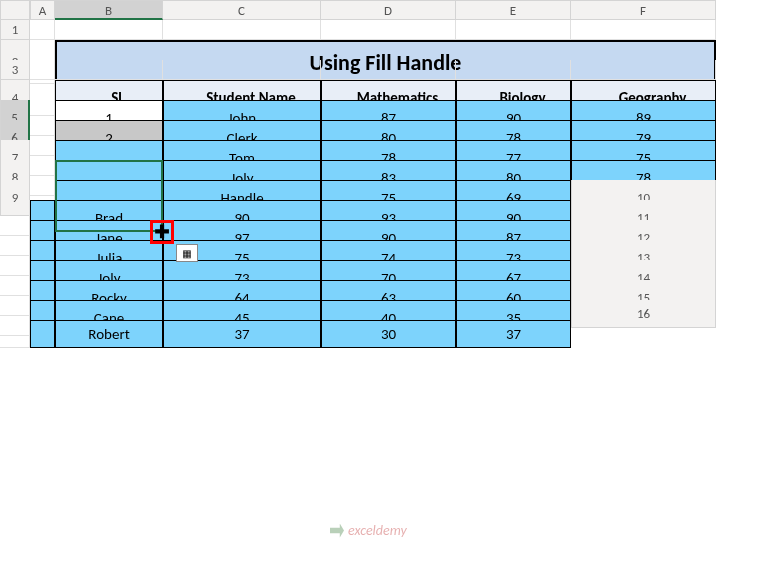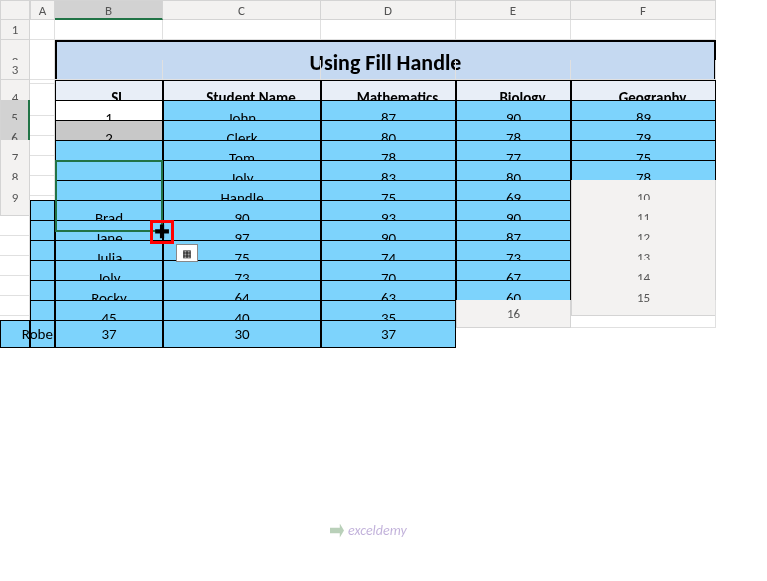--- a/index.html
+++ b/index.html
@@ -112,21 +112,21 @@
       background: #fff;
       display: flex;
       align-items: center;
       justify-content: center;
       font-size: 10px;
     }
     .watermark {
       position: absolute;
       z-index: 5;
       opacity: 0.35;
-      color: #4c1d95;
+      color: #b91c1c;
       font-size: 14px;
       font-style: italic;
       display: flex;
       align-items: center;
       gap: 4px;
       pointer-events: none;
     }
     .watermark .wm-icon {
       width: 14px; height: 14px; background: #3a7a3a; clip-path: polygon(0 30%, 70% 30%, 70% 0, 100% 50%, 70% 100%, 70% 70%, 0 70%);
     }
@@ -250,20 +250,21 @@
   <div class="cell-blank row-tall"></div>
   <div class="td row-tall"></div>
   <div class="td row-tall">Rocky</div>
   <div class="td row-tall">64</div>
   <div class="td row-tall">63</div>
   <div class="td row-tall">60</div>
 
   <div class="row-header row-tall">15</div>
   <div class="cell-blank row-tall"></div>
   <div class="td row-tall"></div>
+  <div class="td row-tall">Cane</div>
   <div class="td row-tall">45</div>
   <div class="td row-tall">40</div>
   <div class="td row-tall">35</div>
 
   <div class="row-header row-mid">16</div>
   <div class="cell-blank row-mid"></div>
   <div class="td row-mid"></div>
   <div class="td row-mid">Robert</div>
   <div class="td row-mid">37</div>
   <div class="td row-mid">30</div>

